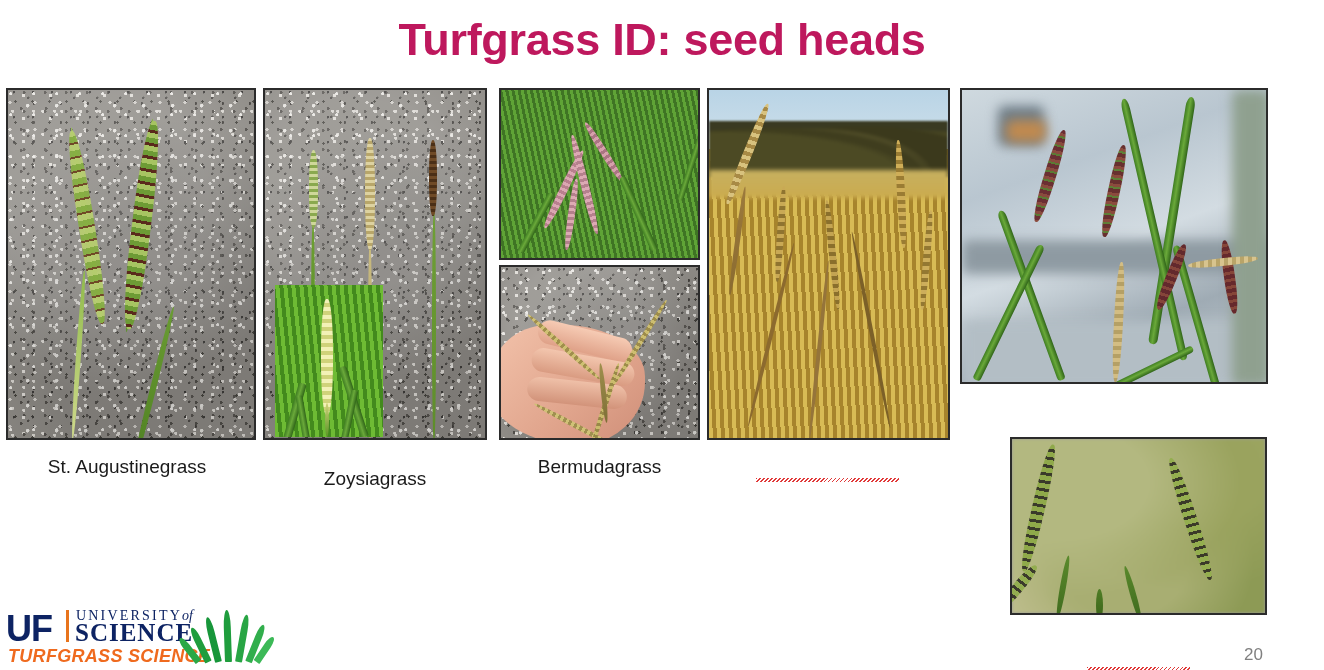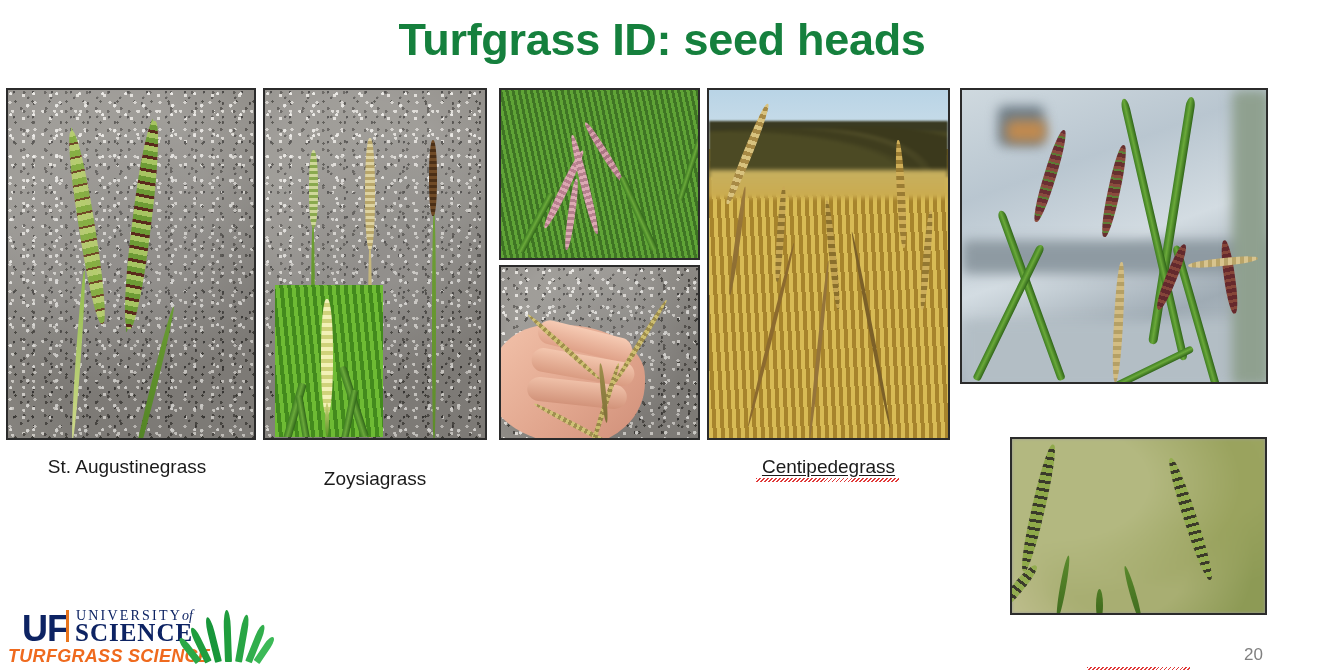--- a/index.html
+++ b/index.html
@@ -9,21 +9,21 @@
     font-family: "Liberation Sans", sans-serif;
     overflow: hidden;
   }
   .slide { position: relative; width: 1324px; height: 670px; background:#fff; }
 
   
   .title {
     position: absolute; left: 0; top: 14px; width: 1324px;
     text-align: center;
     font-size: 45px; font-weight: bold; letter-spacing: -0.3px;
-    color: #15803d;
+    color: #be185d;
     font-family: "Liberation Sans", sans-serif;
   }
 
   
   .photo {
     position: absolute;
     border: 2px solid #2b2b2b;
     overflow: hidden;
     background: #9a9a9a;
   }
@@ -143,21 +143,21 @@
     position: absolute;
     transform-origin: bottom center;
     border-radius: 45%;
   }
 
   
   .uf-logo { position: absolute; left: 6px; top: 606px; width: 252px; height: 60px; }
   .uf-uf {
     position:absolute; left:0; top:2px;
     font-size: 36px; font-weight: bold; color: #0d2363;
-    letter-spacing: -1px; font-family:"Liberation Sans", sans-serif;margin-left:16px;
+    letter-spacing: -1px; font-family:"Liberation Sans", sans-serif;
   }
   .uf-bar { position:absolute; left:60px; top:4px; width:3px; height:32px; background:#e8741c; }
   .uf-univ {
     position:absolute; left:70px; top:2px;
     font-size: 14px; color:#0d2363; letter-spacing: 2.2px;
     font-family:"Liberation Serif", serif;
   }
   .uf-univ i { font-style: italic; letter-spacing: 0; }
   .uf-fl {
     position:absolute; left:69px; top:13px;
@@ -293,20 +293,21 @@
                 background:repeating-linear-gradient(178deg,#cfc073 0 3px,#a08f4c 3px 6px);"></div>
     <div class="spike" style="left:110px; top:18px; width:5px; height:100px; transform:rotate(32deg);
                 background:repeating-linear-gradient(178deg,#cdbe70 0 3px,#9d8c4a 3px 6px);"></div>
     <div class="spike" style="left:112px; top:88px; width:5px; height:92px; transform:rotate(-62deg);
                 background:repeating-linear-gradient(178deg,#d0c177 0 3px,#a09050 3px 6px);"></div>
     <div class="spike" style="left:88px; top:92px; width:5px; height:88px; transform:rotate(18deg);
                 background:repeating-linear-gradient(178deg,#cabb6c 0 3px,#988847 3px 6px);"></div>
     <div style="position:absolute; left:100px; top:96px; width:5px; height:60px;
                 background:linear-gradient(180deg,#9f8f4d,#7e6f36); border-radius:50%; transform:rotate(-6deg);"></div>
   </div>
+  <div class="caption" style="left:499px; top:456px; width:201px;">Bermudagrass</div>
 
   <div class="photo" style="left:707px; top:88px; width:243px; height:352px;">
     <div class="layer goldfield">
       <div class="sky"></div>
       <div class="treeline"></div>
       <div class="farfield"></div>
     </div>
 
     <div style="position:absolute; left:34px; top:10px; width:9px; height:108px;
                 background:repeating-linear-gradient(174deg,#d8c27e 0 4px,#a88a45 4px 8px);
@@ -324,23 +325,20 @@
                 background:repeating-linear-gradient(179deg,#c4a452 0 4px,#8a6f2c 4px 8px);
                 border-radius:45%; transform:rotate(-6deg);"></div>
     <div style="position:absolute; left:214px; top:120px; width:7px; height:100px;
                 background:repeating-linear-gradient(179deg,#cdae5b 0 4px,#937832 4px 8px);
                 border-radius:45%; transform:rotate(5deg);"></div>
 
     <div style="position:absolute; left:60px; top:150px; width:4px; height:190px; background:#8c6a2e; border-radius:50%; transform:rotate(14deg);"></div>
     <div style="position:absolute; left:160px; top:140px; width:4px; height:200px; background:#7c6028; border-radius:50%; transform:rotate(-11deg);"></div>
     <div style="position:absolute; left:108px; top:170px; width:4px; height:180px; background:#95743a; border-radius:50%; transform:rotate(6deg);"></div>
   </div>
-  <div class="caption misspelled" style="left:707px; top:456px; width:243px;">
-    <span>Centipedegrass</span>
-  </div>
   <div style="position:absolute; left:756px; top:478px; width:143px; height:4px;
               background-image: repeating-linear-gradient(135deg,#e03a3a 0 1.2px, transparent 1.2px, transparent 2.8px);"></div>
 
   <div class="photo" style="left:960px; top:88px; width:308px; height:296px;">
     <div class="layer greenhouse"></div>
     <div class="gh-blob" style="left:36px; top:16px; width:46px; height:40px; background:#6e7c86;"></div>
     <div class="gh-blob" style="left:44px; top:30px; width:40px; height:22px; background:#c18a4e;"></div>
     <div class="gh-blob" style="left:0px; top:150px; width:308px; height:34px; background:#8e9aa2;"></div>
     <div class="gh-blob" style="left:0px; top:230px; width:308px; height:70px; background:#b3bec5;"></div>
     <div class="gh-blob" style="left:270px; top:0px; width:38px; height:296px; background:#8fa08f;"></div>

